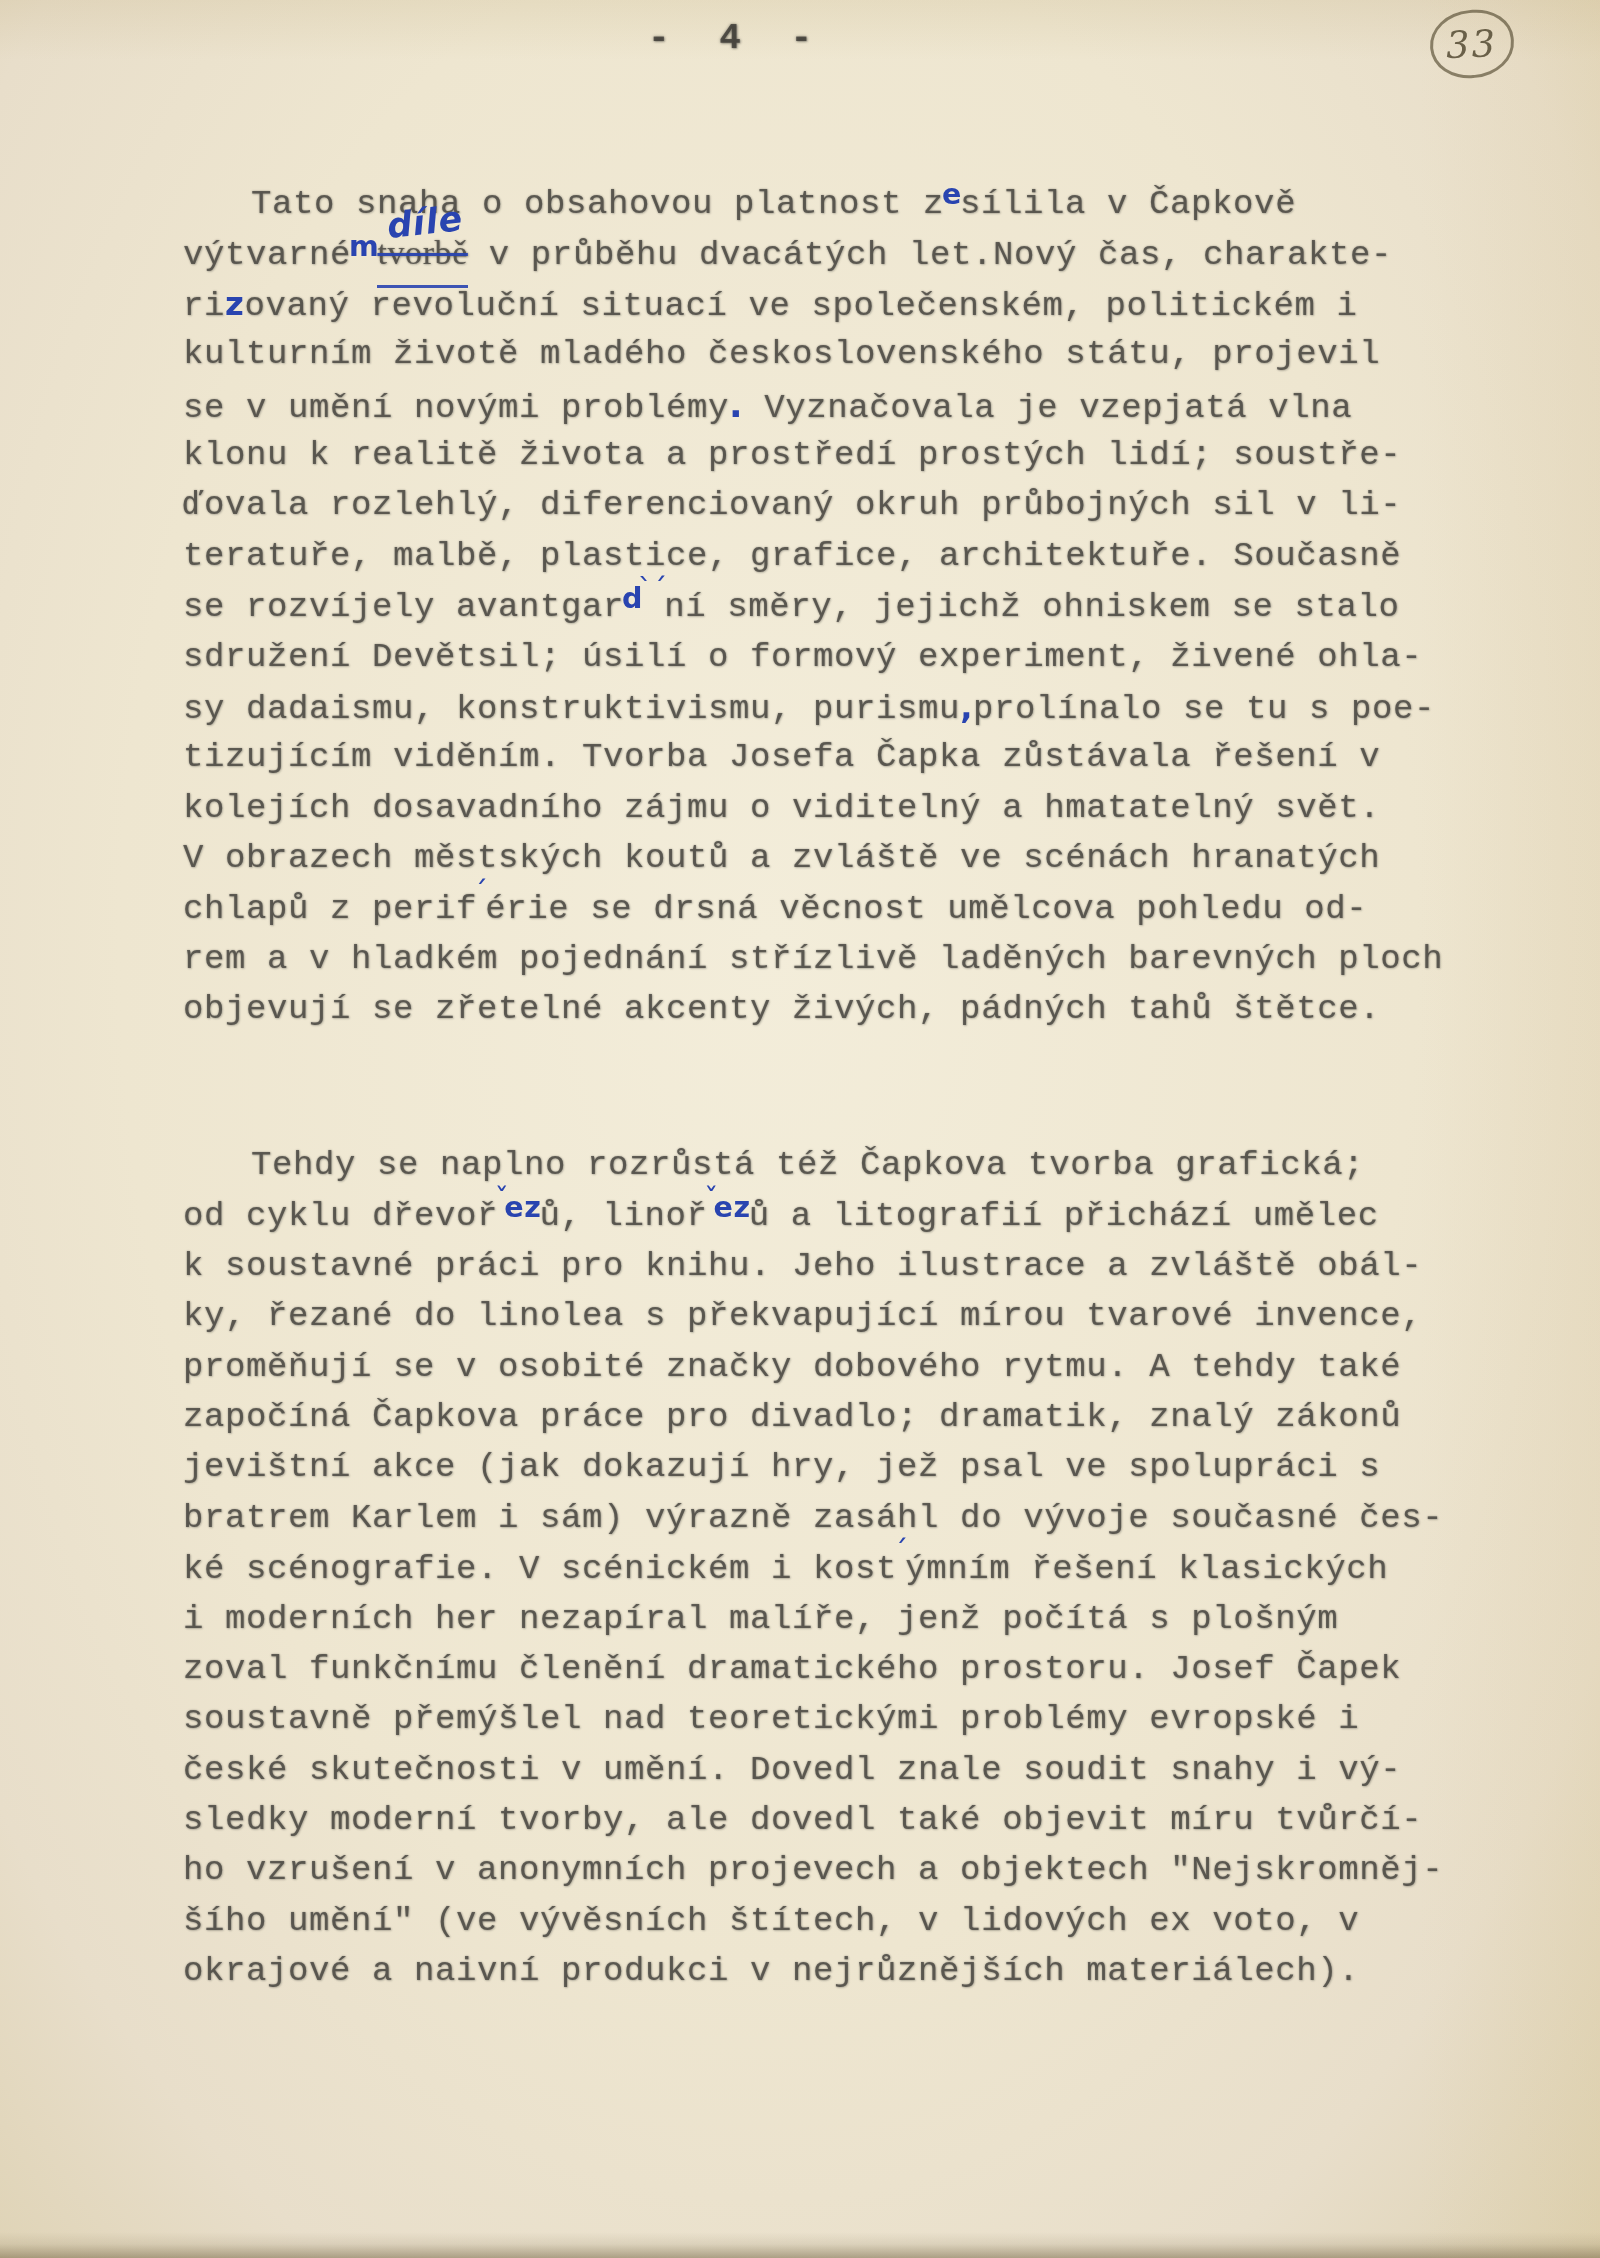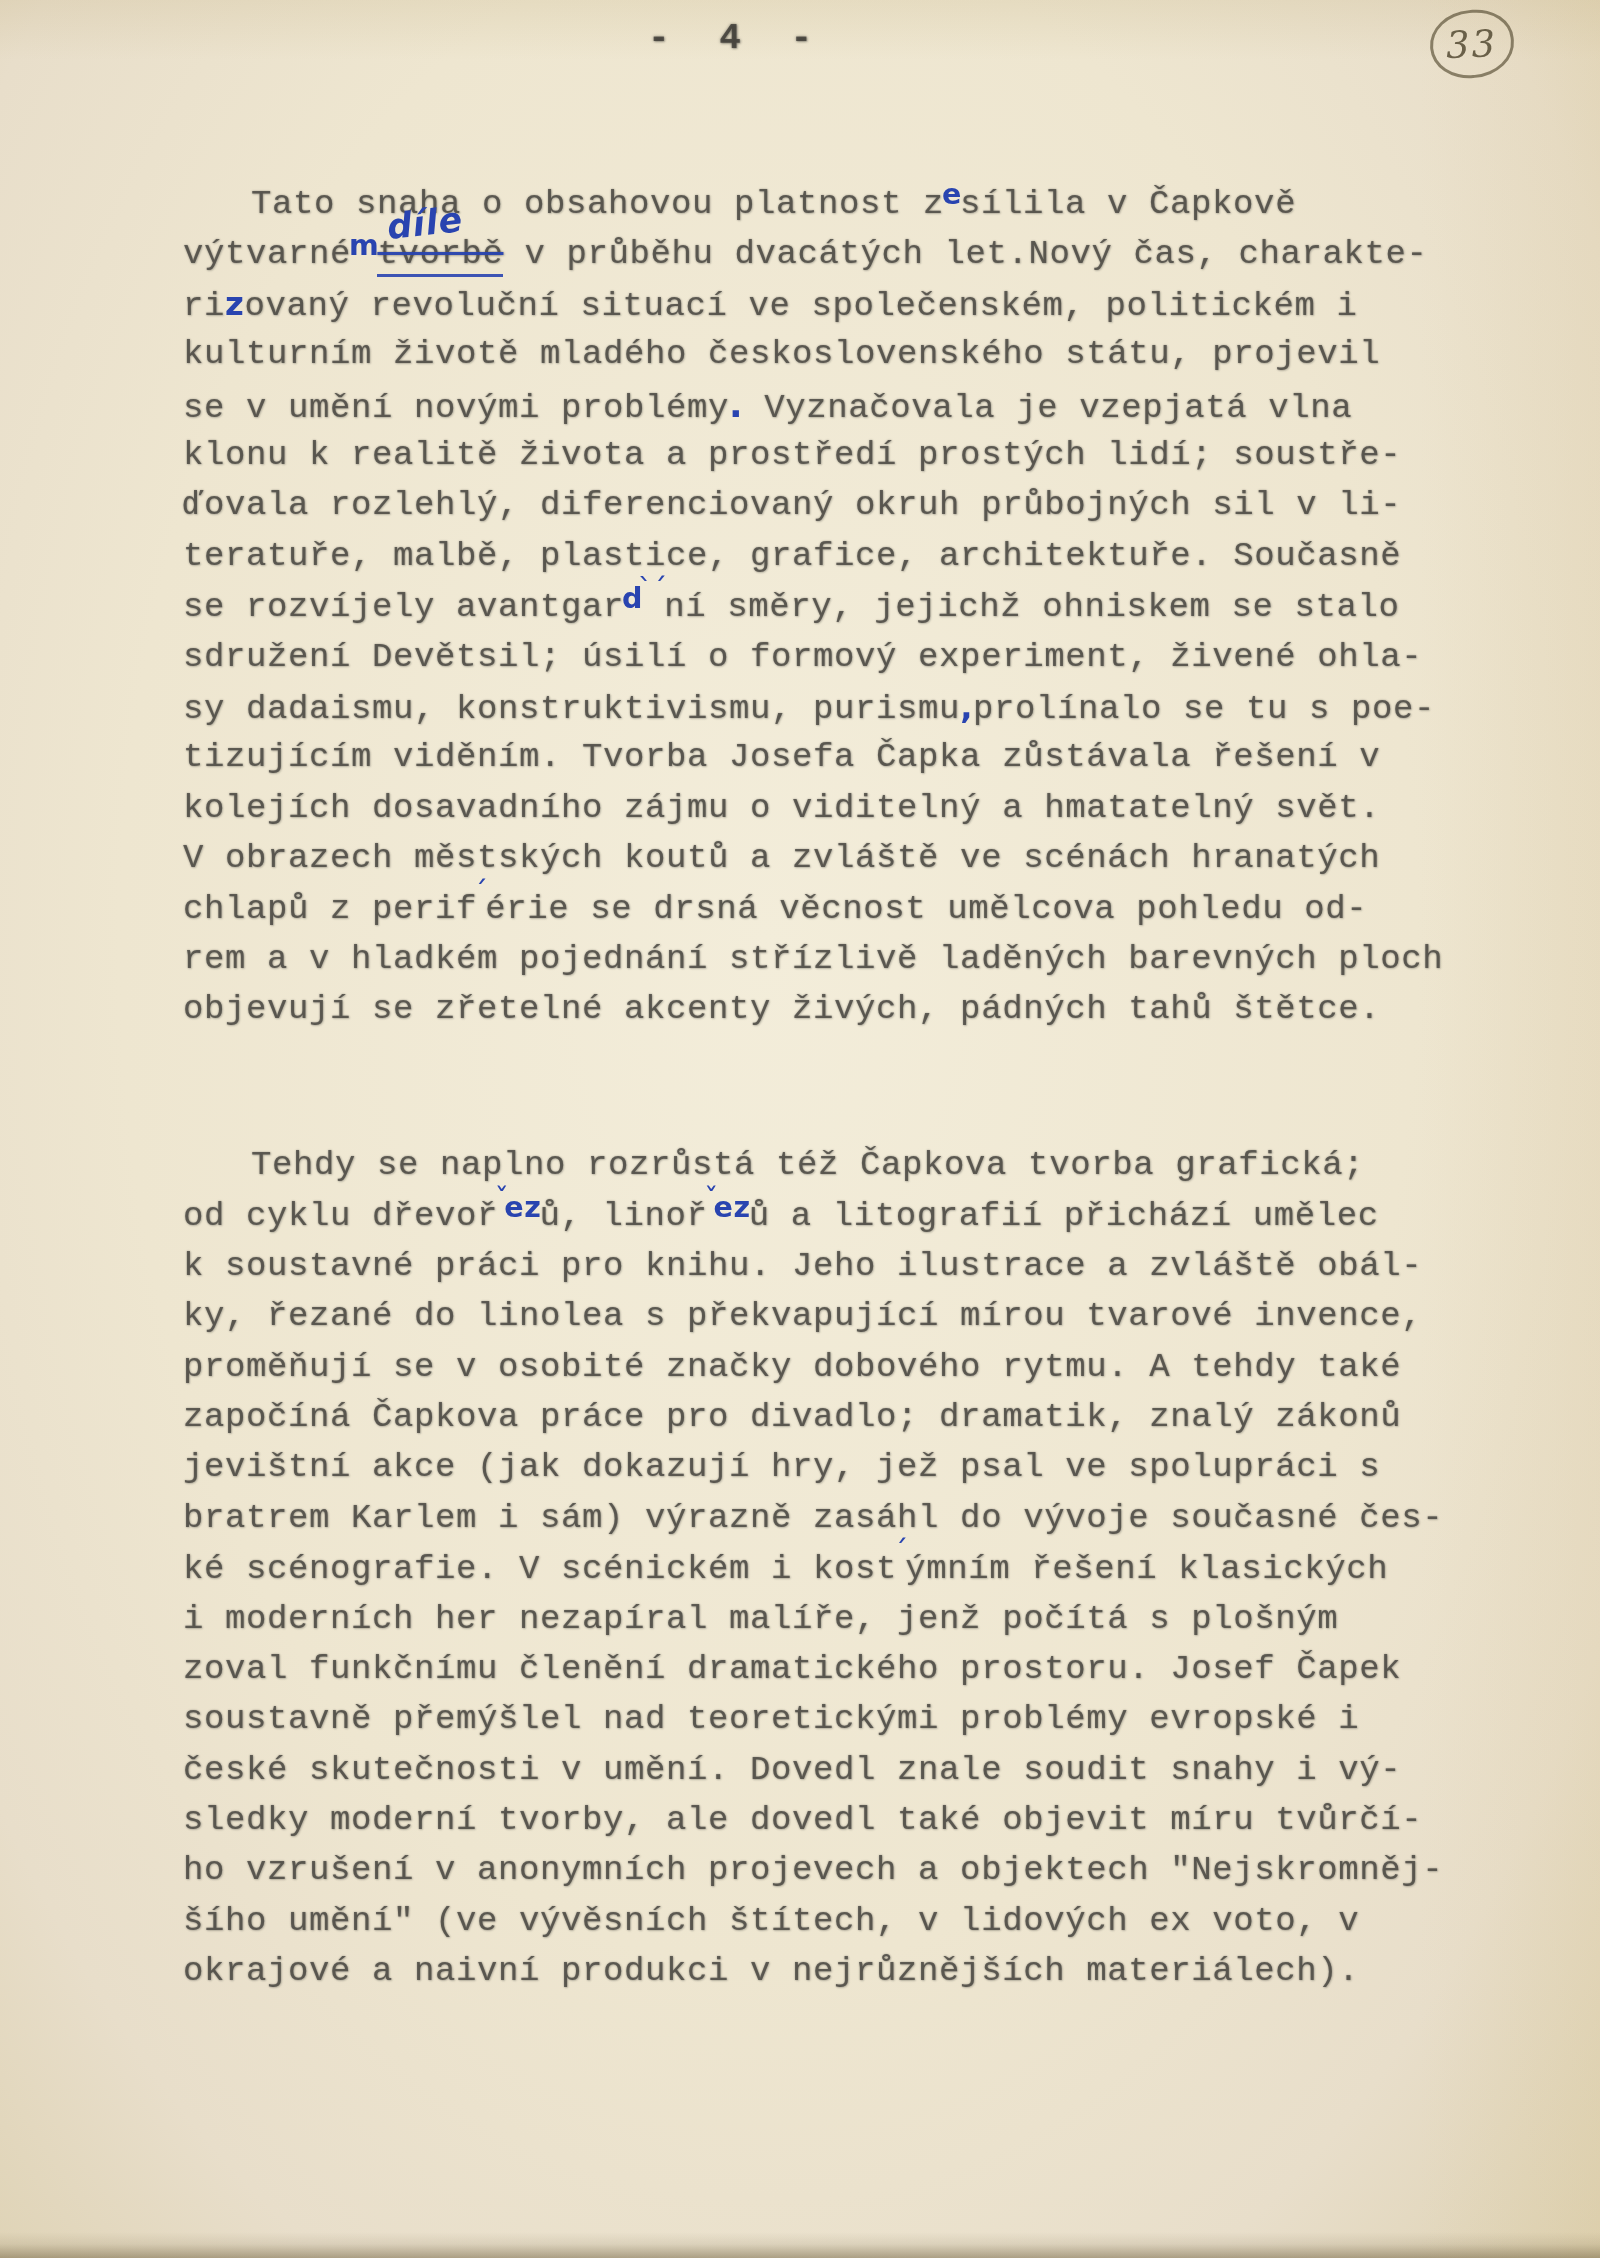--- a/index.html
+++ b/index.html
@@ -65,21 +65,22 @@
   .ins{position:relative;top:-0.30em;font-size:0.84em;margin:0 -2px;}
   .inl{font-size:0.95em;}
   .dot{font-weight:900;font-size:1.05em;}
   .mark{position:relative;top:-0.58em;font-size:0.85em;margin:0 -0.12em;font-weight:400;}
   .strike-wrap{position:relative;display:inline-block;}
   .struck{
     text-decoration:line-through;
     text-decoration-color:rgba(41,68,176,0.95);
     text-decoration-thickness:3px;
     border-bottom:3px solid rgba(41,68,176,0.9);
-    padding-bottom:1px;
+    padding-bottom:14px;
+    font-family:Liberation Serif, serif;
   }
   .above{
     position:absolute;left:10px;top:-0.92em;
     font-style:italic;
     font-size:1.02em;
     transform:rotate(-6deg);
     white-space:nowrap;
     letter-spacing:1px;
   }
 </style>

